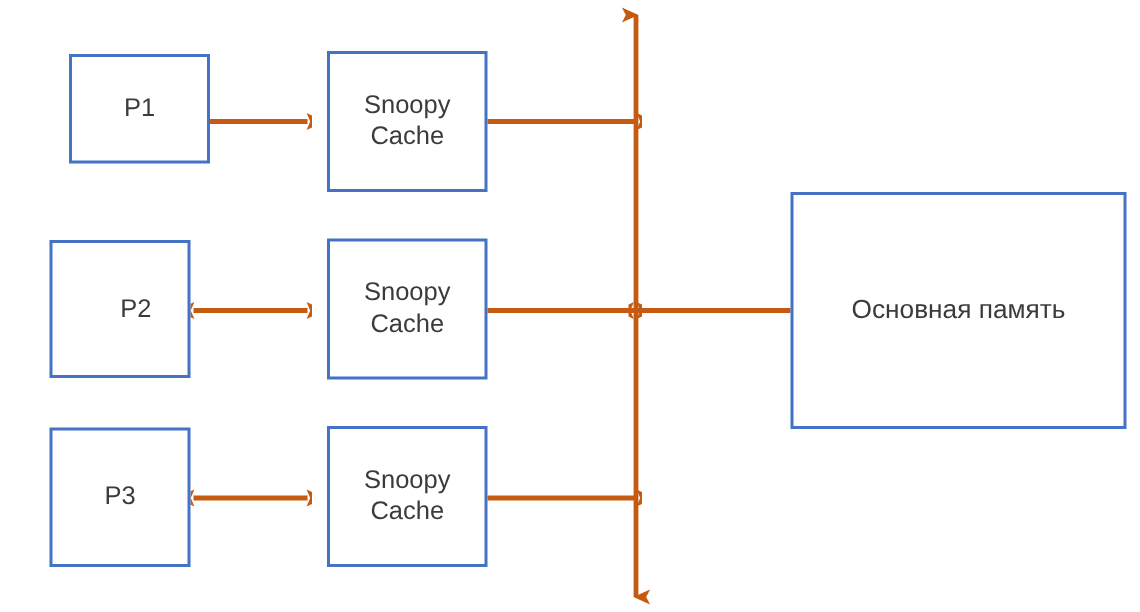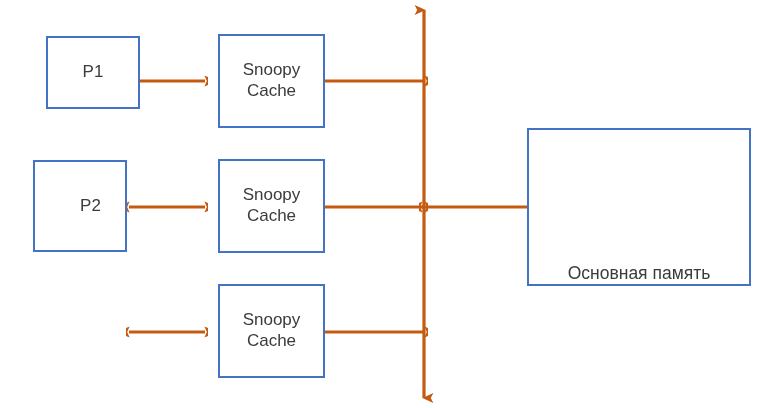--- a/index.html
+++ b/index.html
@@ -102,31 +102,34 @@
 
   <div class="node proc-node" style="left:33px; top:160px; width:94px; height:92px;padding-left:21px;">
     <span class="label">P2</span>
   </div>
 
   <div class="node cache-node" style="left:206px; top:159px; width:107px; height:94px;">
     <span class="label">Snoopy
 Cache</span>
   </div>
 
-  <div class="node memory-node" style="left:527px; top:128px; width:224px; height:158px;align-items:flex-end;">
+  <div class="node memory-node" style="left:527px; top:128px; width:224px; height:158px;">
     <span class="label">Основная память</span>
   </div>
 
   <svg class="connector" style="left:126px; top:318px;" width="82" height="28" viewBox="0 0 82 28">
     <line x1="3" y1="14" x2="79" y2="14" stroke="#C55A11" stroke-width="3.2" marker-start="url(#ah-l-1)" marker-end="url(#ah-r-1)"></line>
   </svg>
 
   <svg class="connector" style="left:310px; top:318px;" width="118" height="28" viewBox="0 0 118 28">
     <line x1="3" y1="14" x2="115" y2="14" stroke="#C55A11" stroke-width="3.2" marker-start="url(#ah-l-1)" marker-end="url(#ah-r-1)"></line>
   </svg>
 
+  <div class="node proc-node" style="left:33px; top:285px; width:94px; height:93px;">
+    <span class="label">P3</span>
+  </div>
 
   <div class="node cache-node" style="left:206px; top:284px; width:107px; height:94px;">
     <span class="label">Snoopy
 Cache</span>
   </div>
 
 </div>
 
 </body></html>

